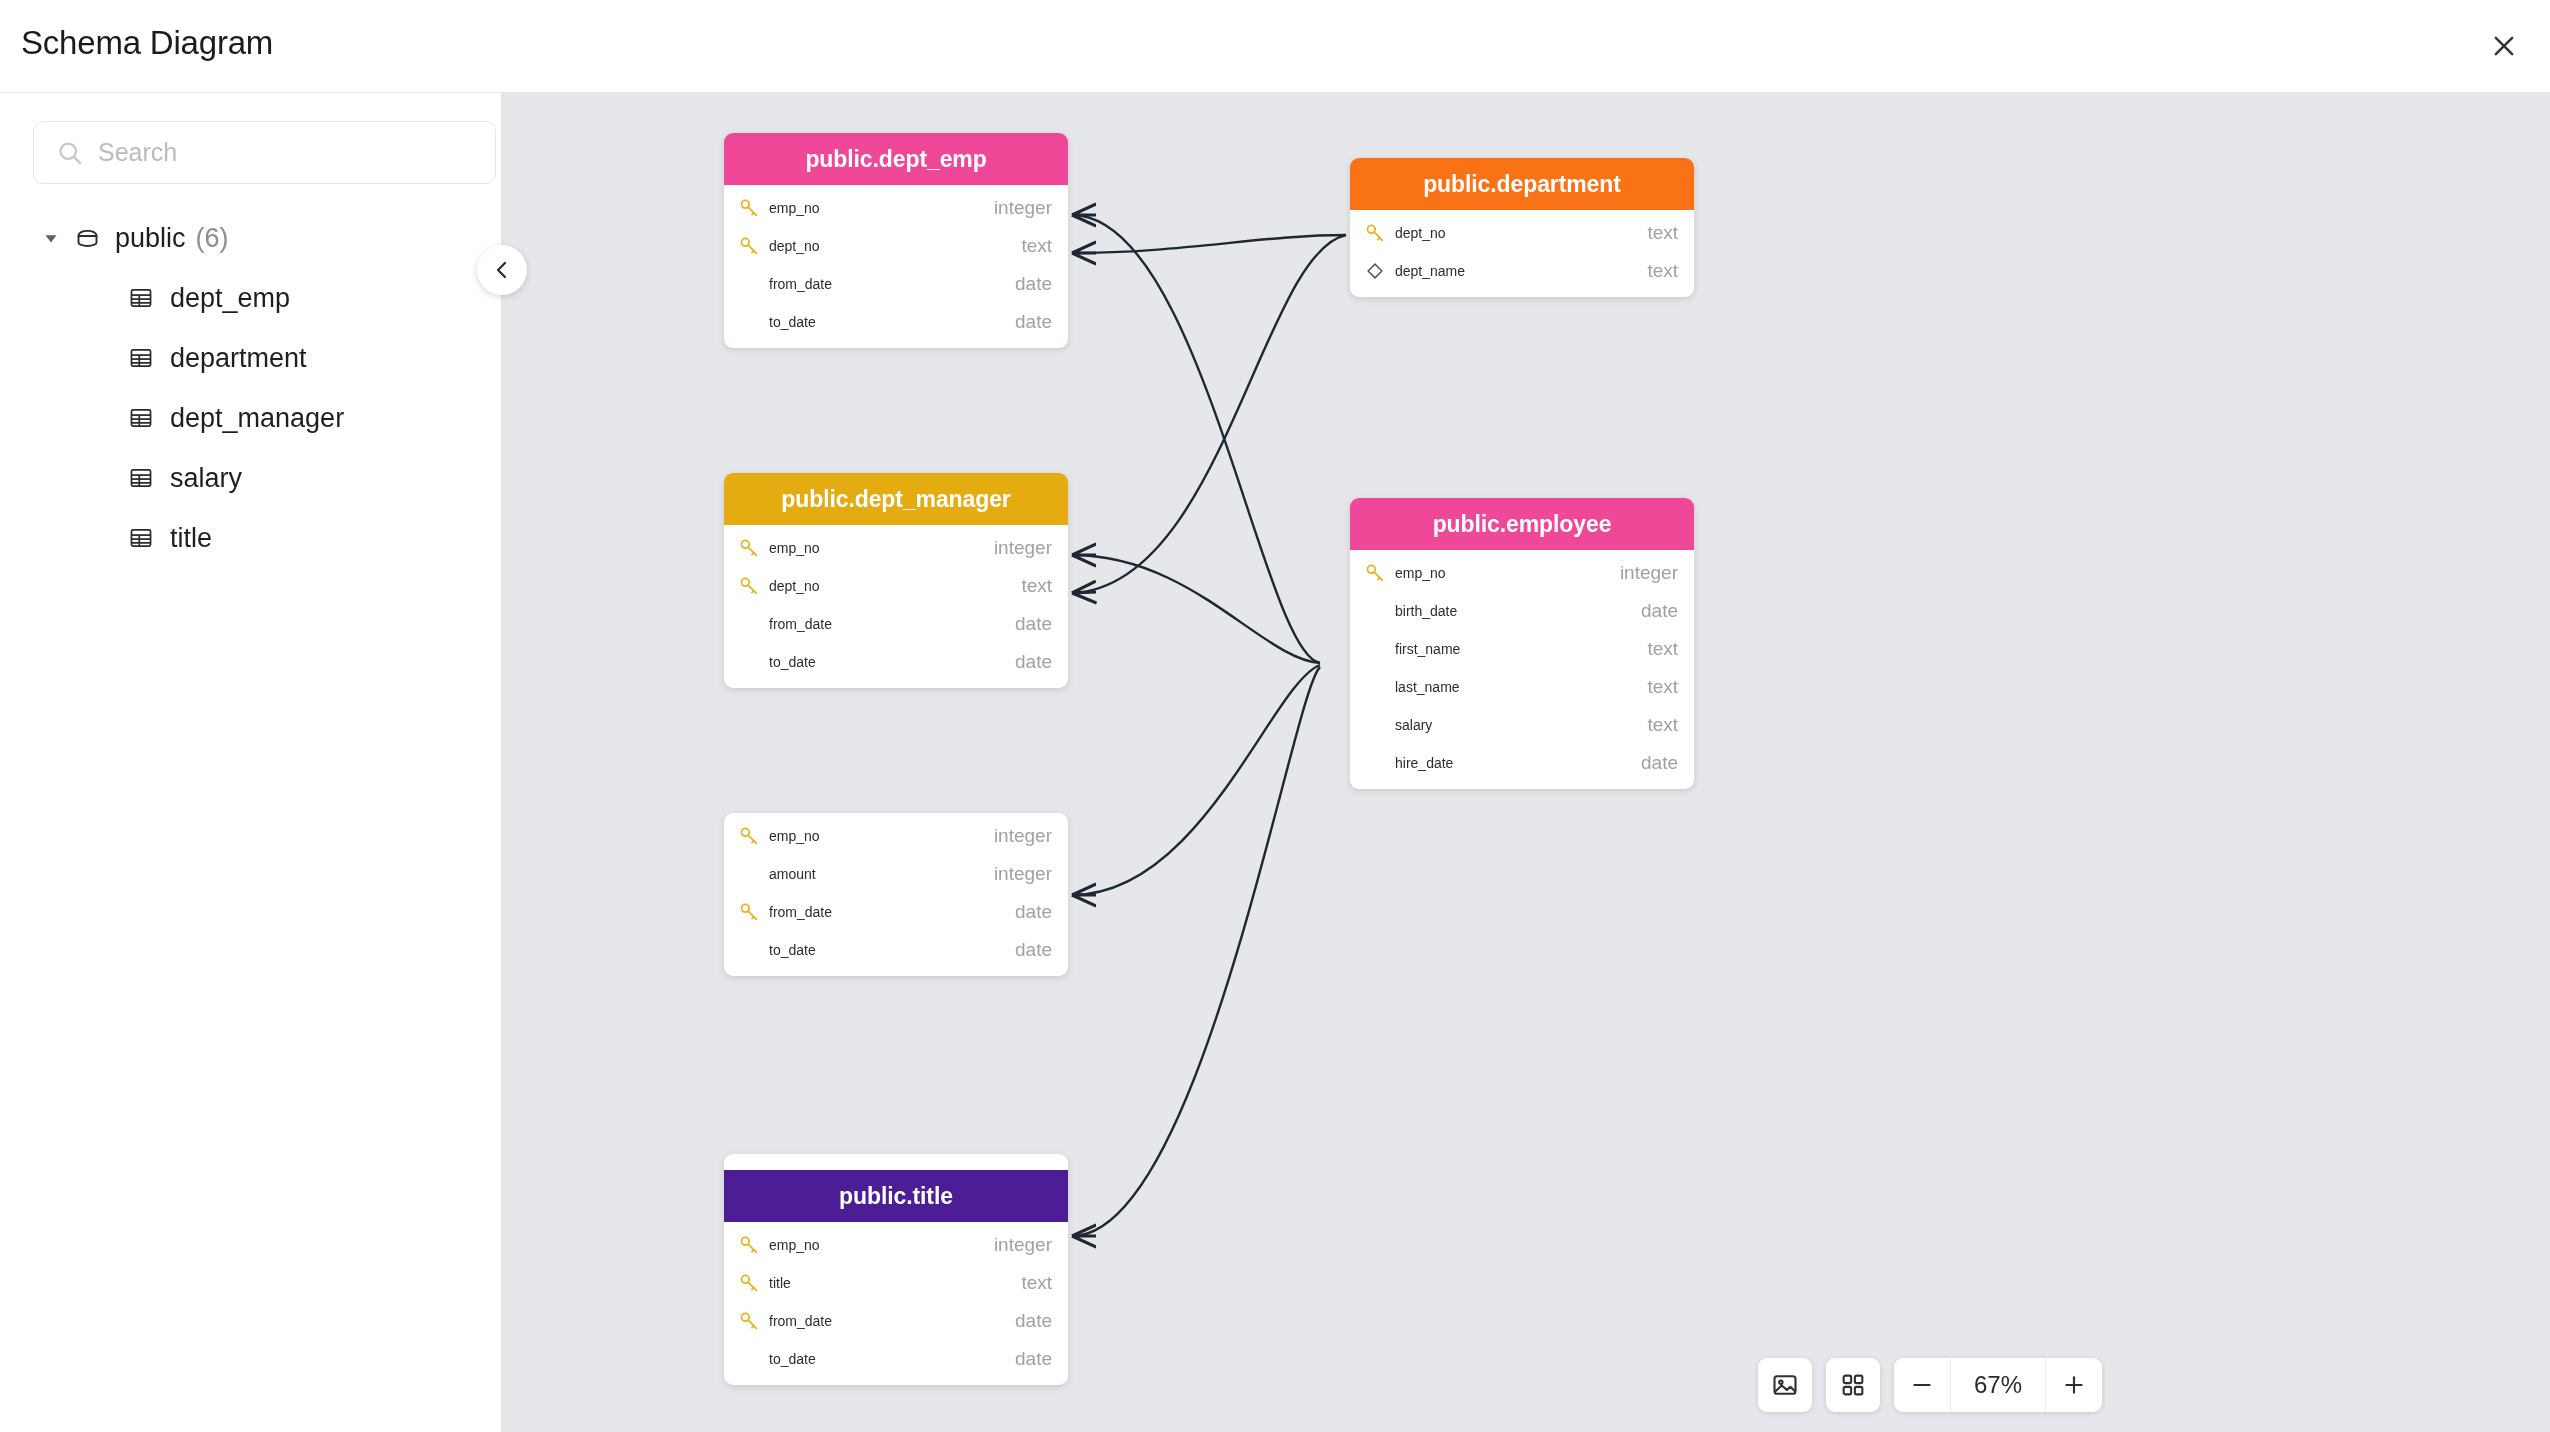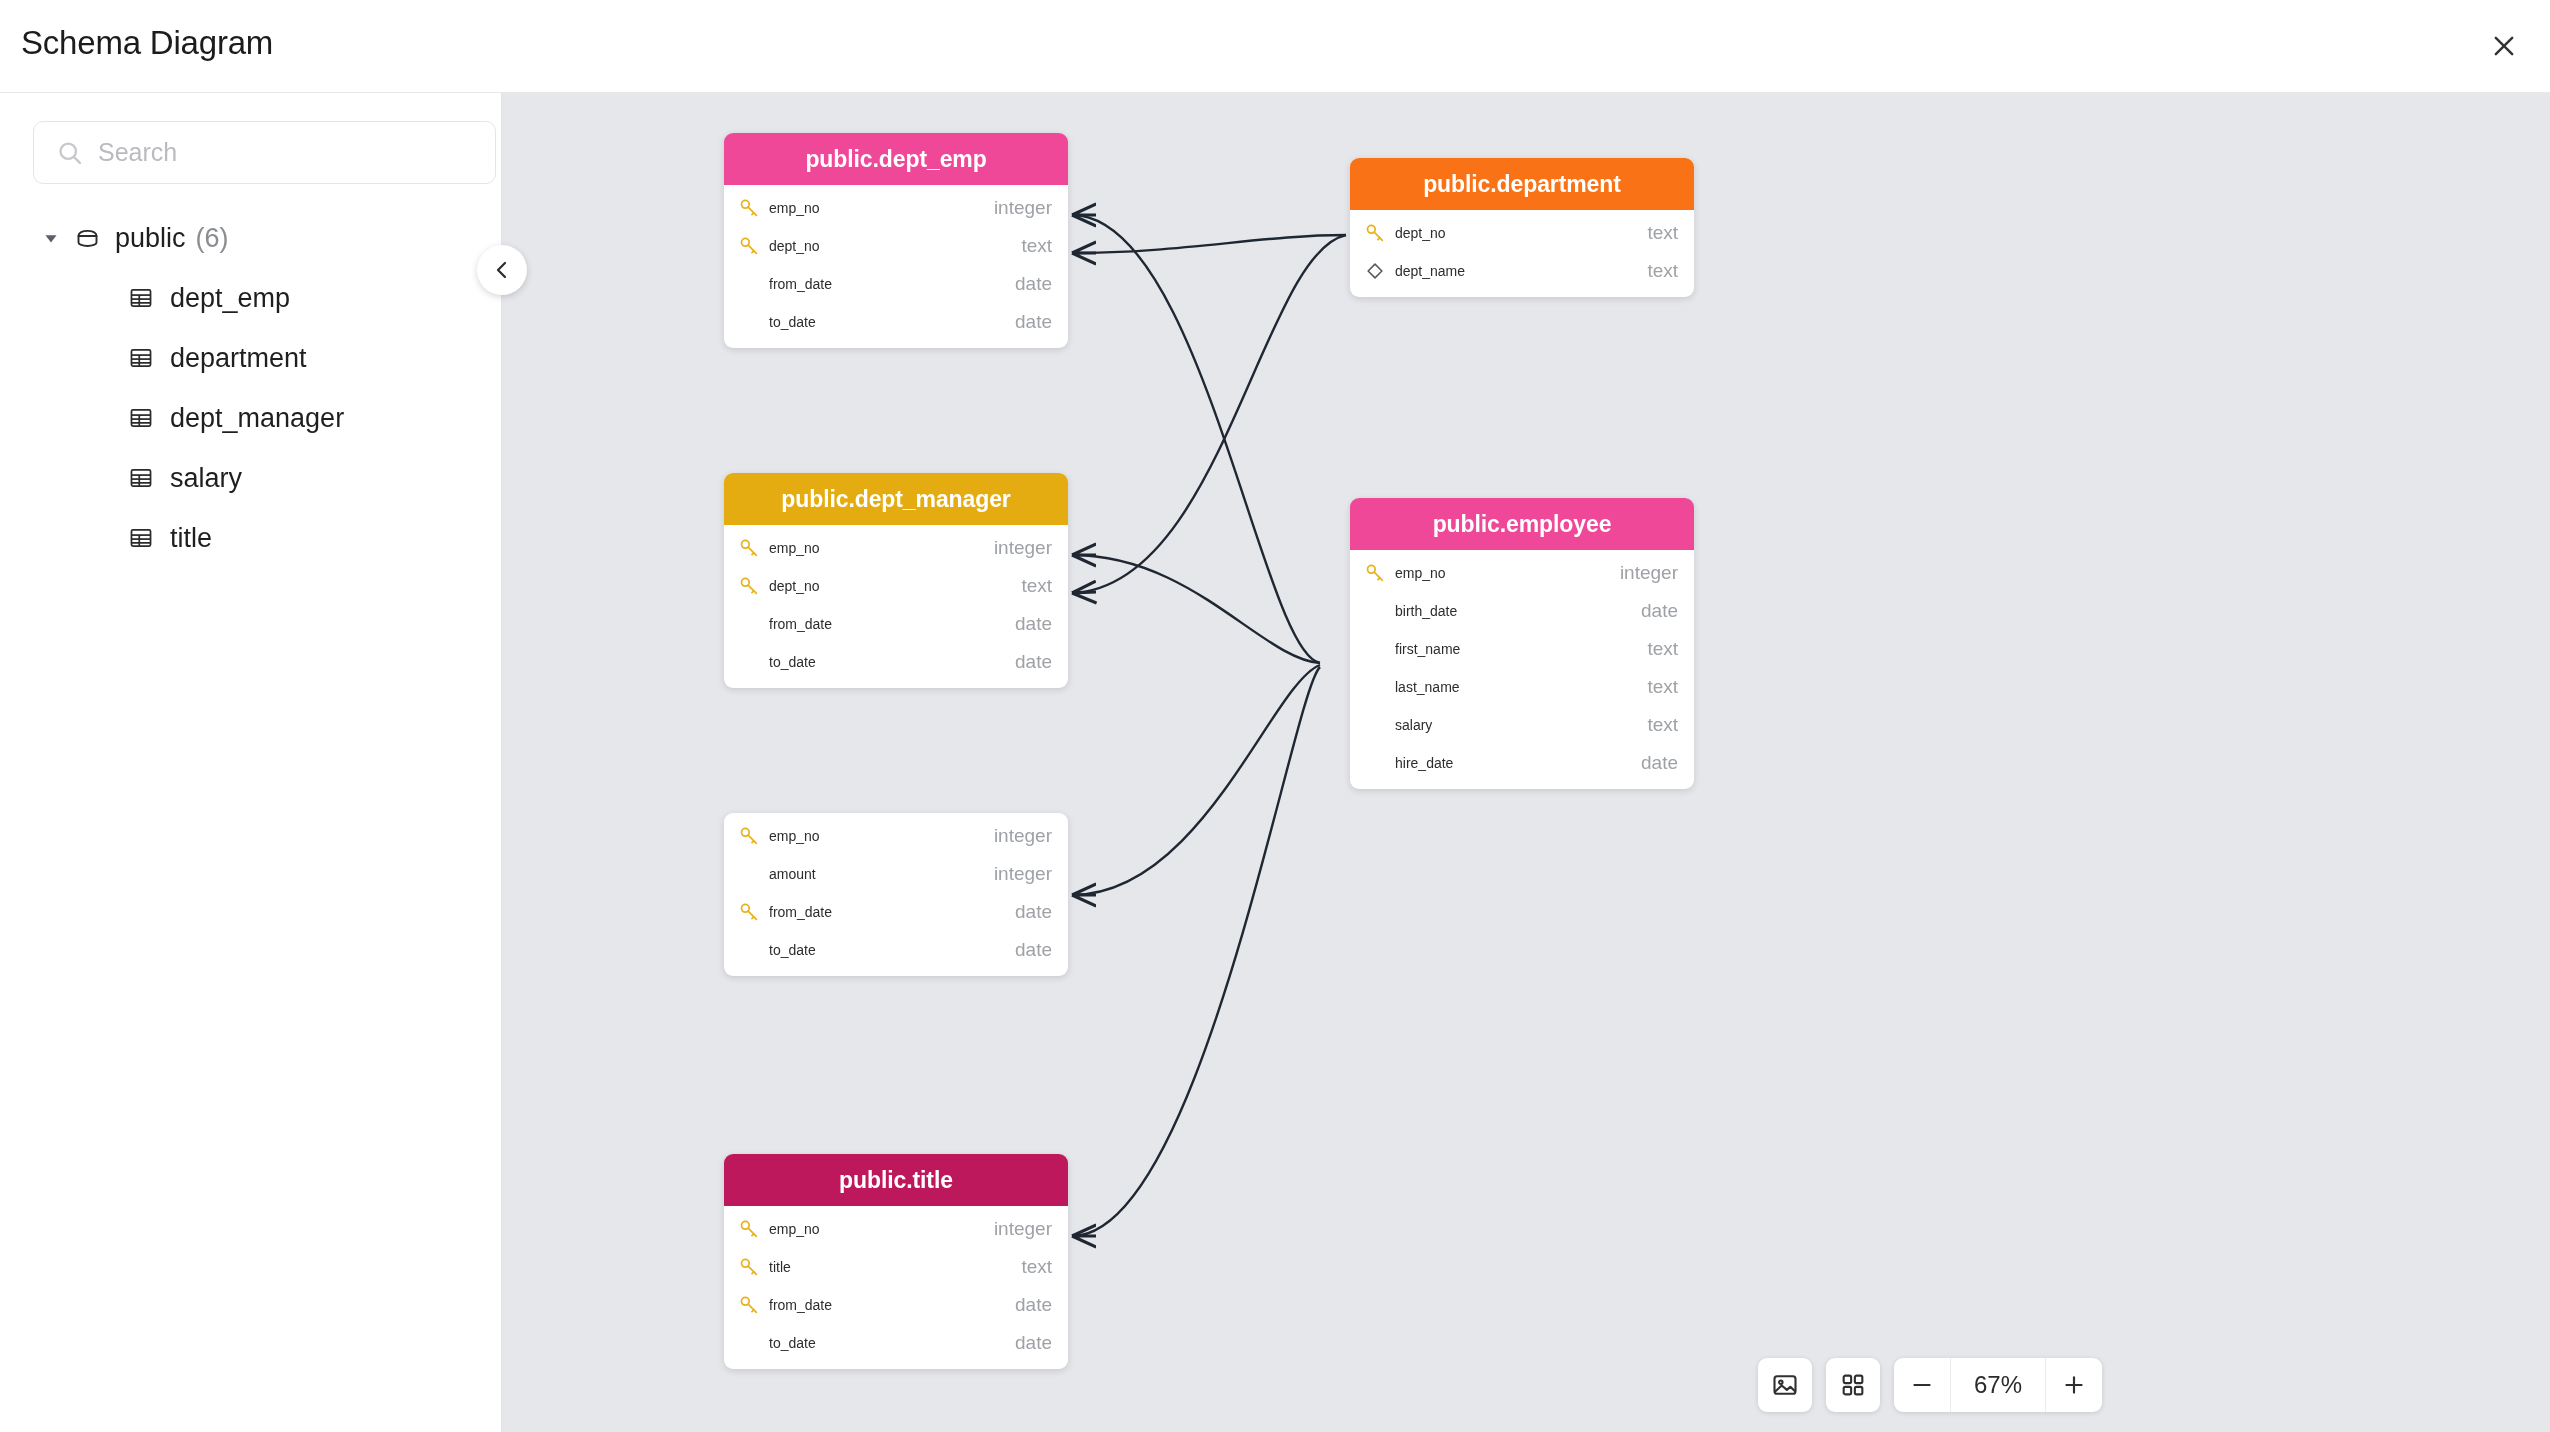--- a/index.html
+++ b/index.html
@@ -411,21 +411,21 @@
               <span class="col-type">date</span>
             </div>
             <div class="col-row">
               <span class="col-icon empty"></span>
               <span class="col-name">to_date</span>
               <span class="col-type">date</span>
             </div>
           </div>
         </div>
         <div class="node" style="left: 222px; top: 1061px; width: 344px;">
-          <div class="node-header" style="background: #be185d;">public.title</div>
+          <div class="node-header" style="background: #4c1d95; margin-top: 16px;">public.title</div>
           <div class="node-body">
             <div class="col-row">
               <svg class="col-icon" viewBox="0 0 24 24" fill="none" stroke="#e8b21f" stroke-width="1.9" stroke-linecap="round" stroke-linejoin="round">
                 <circle cx="8" cy="8" r="4.2"></circle>
                 <path d="M11.1 11.1 L20 20"></path>
                 <path d="M17.2 17.2 L15.2 19.2"></path>
               </svg>
               <span class="col-name">emp_no</span>
               <span class="col-type">integer</span>
             </div>

